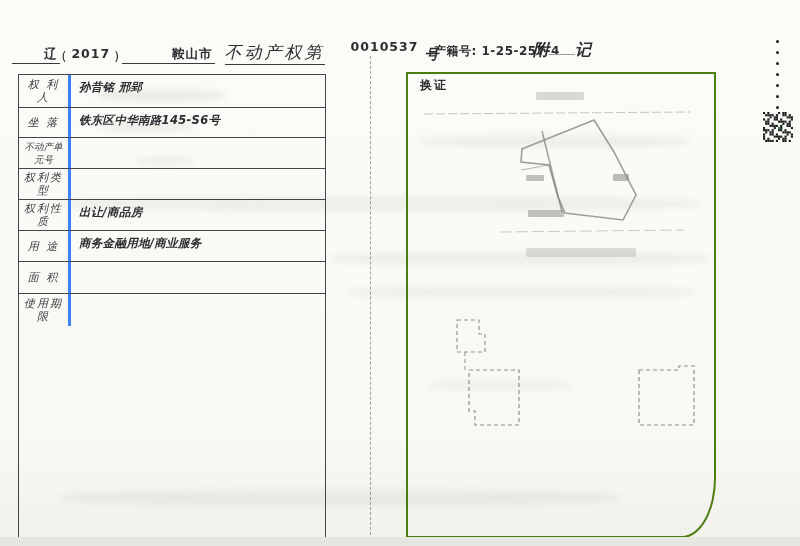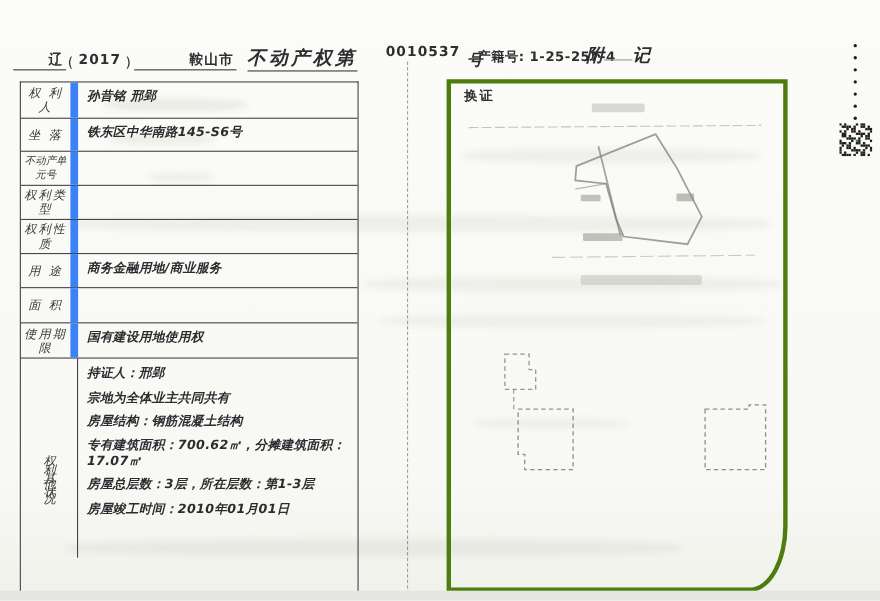--- a/index.html
+++ b/index.html
@@ -22,36 +22,36 @@
   .hdr-left {
     position:absolute; left:12px; top:40px; height:24px;
     display:flex; align-items:flex-end; white-space:nowrap;
   }
   .hdr-left .u { display:inline-block; border-bottom:1px solid #3a3a3e; }
   .pad1 { width:30px; height:1px; }
   .pad2 { width:48px; height:1px; }
   .tok  { font-size:12.5px; font-weight:600; letter-spacing:1px; padding:0 2px; }
   .tok.year { border-bottom:none; position:relative; top:-3px; }
   .tok.paren { border-bottom:none; font-weight:400; }
-  .doc-title { font-size:17px; font-weight:700; font-style:italic; letter-spacing:3px; margin-left:10px; position:relative; top:1px; border-bottom:1px solid #3a3a3e; }
+  .doc-title { font-size:17px; font-weight:400; font-style:italic; letter-spacing:3px; margin-left:10px; position:relative; top:1px; border-bottom:1px solid #3a3a3e; }
   .serial { font-size:12.5px; font-weight:600; letter-spacing:1px; margin-left:26px; position:relative; top:-10px; }
   .hao { font-size:14px; font-weight:600; font-style:italic; margin-left:6px; }
   .hdr-right { position:absolute; left:418px; top:40px; white-space:nowrap;margin-left:16px; }
   .prop-code { font-size:12px; font-weight:600; letter-spacing:.5px; }
   .annex-title { position:absolute; left:533px; top:40px; font-size:16px; font-weight:700; font-style:italic; }
   .annex-title .gap { display:inline-block; width:26px; border-bottom:1px solid #9a9a94; height:12px; }
   
   .table {
     position:absolute; left:18px; top:74px; width:308px; height:464px;
     border:1px solid #44444a; border-bottom:none;
   }
   .trow { display:flex; border-bottom:1px solid #44444a; }
   .trow:last-child { border-bottom:none; }
   .tlabel {
-    width:52px; flex:0 0 52px; border-right:7px solid #3b82f6;
+    width:52px; flex:0 0 52px; border-right:3px solid #3b82f6;
     display:flex; align-items:center; justify-content:center;
     font-size:11px; font-style:italic; color:#3b3b40; letter-spacing:2px;
     text-align:center; line-height:13px; padding:1px;
   }
   .tlabel.small { font-size:9.5px; letter-spacing:0;text-align:center; }
   .tvalue {
     flex:1; display:flex; align-items:flex-start; padding:5px 2px 0 8px;
     font-size:11.5px; font-weight:600; letter-spacing:.3px; color:#2b2b30;
     line-height:14px;
     font-style:italic;
@@ -65,21 +65,21 @@
   .other-lines { display:block; padding-top:6px; }
   .other-lines div { margin-bottom:6.5px; line-height:15px; }
   
   .fold {
     position:absolute; left:370px; top:56px; height:484px; width:0;
     border-left:1px dashed rgba(70,70,75,.5);
   }
   
   .annex-box {
     position:absolute; left:406px; top:72px; width:310px; height:466px;
-    border:4px solid #4d7c0f;
+    border:2px solid #4d7c0f;
     border-bottom-right-radius:34px 60px;
     padding-left:47px;
   }
   .annex-box .box-label {
     position:absolute; left:12px; top:3px;
     font-size:12px; font-weight:700; letter-spacing:2px;
   }
   .map-svg { position:absolute; inset:0; }
   
   .qr { position:absolute; left:763px; top:112px; width:30px; height:30px; }
@@ -133,44 +133,31 @@
     <div class="tvalue">铁东区中华南路145-S6号</div>
   </div>
   <div class="trow" style="height:31px">
     <div class="tlabel small">不动产单元号</div>
   </div>
   <div class="trow" style="height:31px">
     <div class="tlabel">权利类型</div>
   </div>
   <div class="trow" style="height:31px">
     <div class="tlabel">权利性质</div>
+    <div class="tvalue">出让/商品房</div>
   </div>
   <div class="trow" style="height:31px">
     <div class="tlabel">用  途</div>
     <div class="tvalue">商务金融用地/商业服务</div>
   </div>
   <div class="trow" style="height:32px">
     <div class="tlabel">面  积</div>
   </div>
   <div class="trow" style="height:32px">
     <div class="tlabel">使用期限</div>
-    <div class="tvalue">国有建设用地使用权</div>
-  </div>
-  <div class="trow other-row">
-    <div class="tlabel" style="border-right:1px solid #44444a">
-      <span class="other-label">权利其他状况</span>
-    </div>
-    <div class="tvalue other-lines">
-      <div>持证人：邢郢</div>
-      <div>宗地为全体业主共同共有</div>
-      <div>房屋结构：钢筋混凝土结构</div>
-      <div>专有建筑面积：700.62㎡，分摊建筑面积：17.07㎡</div>
-      <div>房屋总层数：3层，所在层数：第1-3层</div>
-      <div>房屋竣工时间：2010年01月01日</div>
-    </div>
   </div>
 </div>
 
 <div class="fold"></div>
 
 <div class="annex-box">
   <span class="box-label">换证</span>
   <svg class="map-svg" width="310" height="466" viewBox="0 0 310 466">
 
     <line x1="16" y1="40" x2="282" y2="38" stroke="#9a9a92" stroke-width="1" opacity=".55" stroke-dasharray="9,3"></line>

